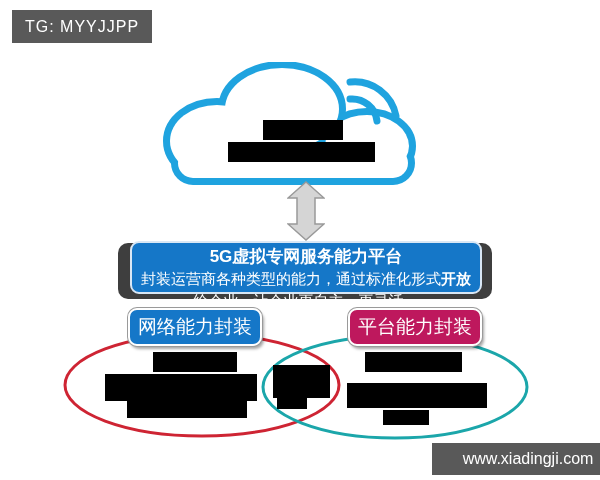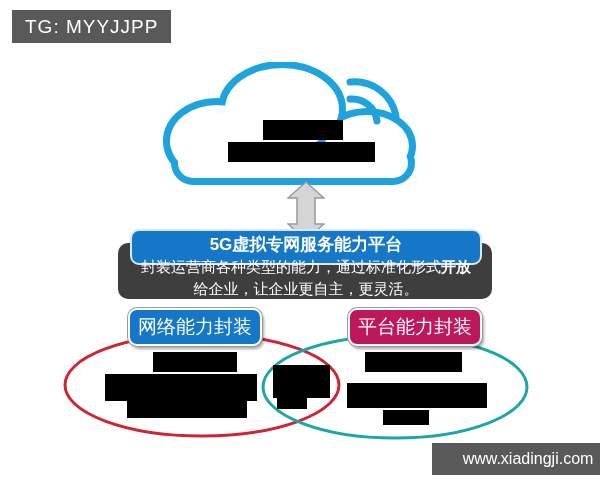--- a/index.html
+++ b/index.html
@@ -6,33 +6,33 @@
   #stage{
     position:relative;width:600px;height:480px;background:#ffffff;
     font-family:"Liberation Sans","DejaVu Sans",sans-serif;overflow:hidden;
   }
   .abs{position:absolute;}
   
   .badge{
     background:#595959;color:#fff;white-space:nowrap;
   }
   #tg-badge{left:12px;top:10px;height:33px;line-height:33px;
-    padding:0 13px;font-size:19px;letter-spacing:1px;}
+    padding:0 13px;font-size:16px;letter-spacing:1px;}
   
   #site-badge{left:432px;top:443px;width:192px;height:32px;line-height:32px;
     text-align:center;font-size:16px;}
   
   #cloud{left:160px;top:62px;}
   
   #arrow{left:287px;top:181px;}
   
   #box-shadow{left:118px;top:243px;width:374px;height:56px;background:#3e3e3e;border-radius:10px;}
   
   #platform-box{
-    left:130px;top:229px;width:352px;height:36px;box-sizing:border-box;
+    left:130px;top:241px;width:352px;height:53px;box-sizing:border-box;
     background:#1577c8;border:2px solid #d9e7f5;border-radius:9px;
     color:#fff;text-align:center;
   }
   #platform-title{font-size:17px;font-weight:bold;margin-top:3px;line-height:22px;}
   #platform-subtitle{font-size:15px;line-height:22px;padding:0 6px;}
   #platform-subtitle b{font-weight:bold;}
   
   #venn{left:40px;top:325px;z-index:1;}
   
   .redact{position:absolute;background:#000;z-index:2;}

